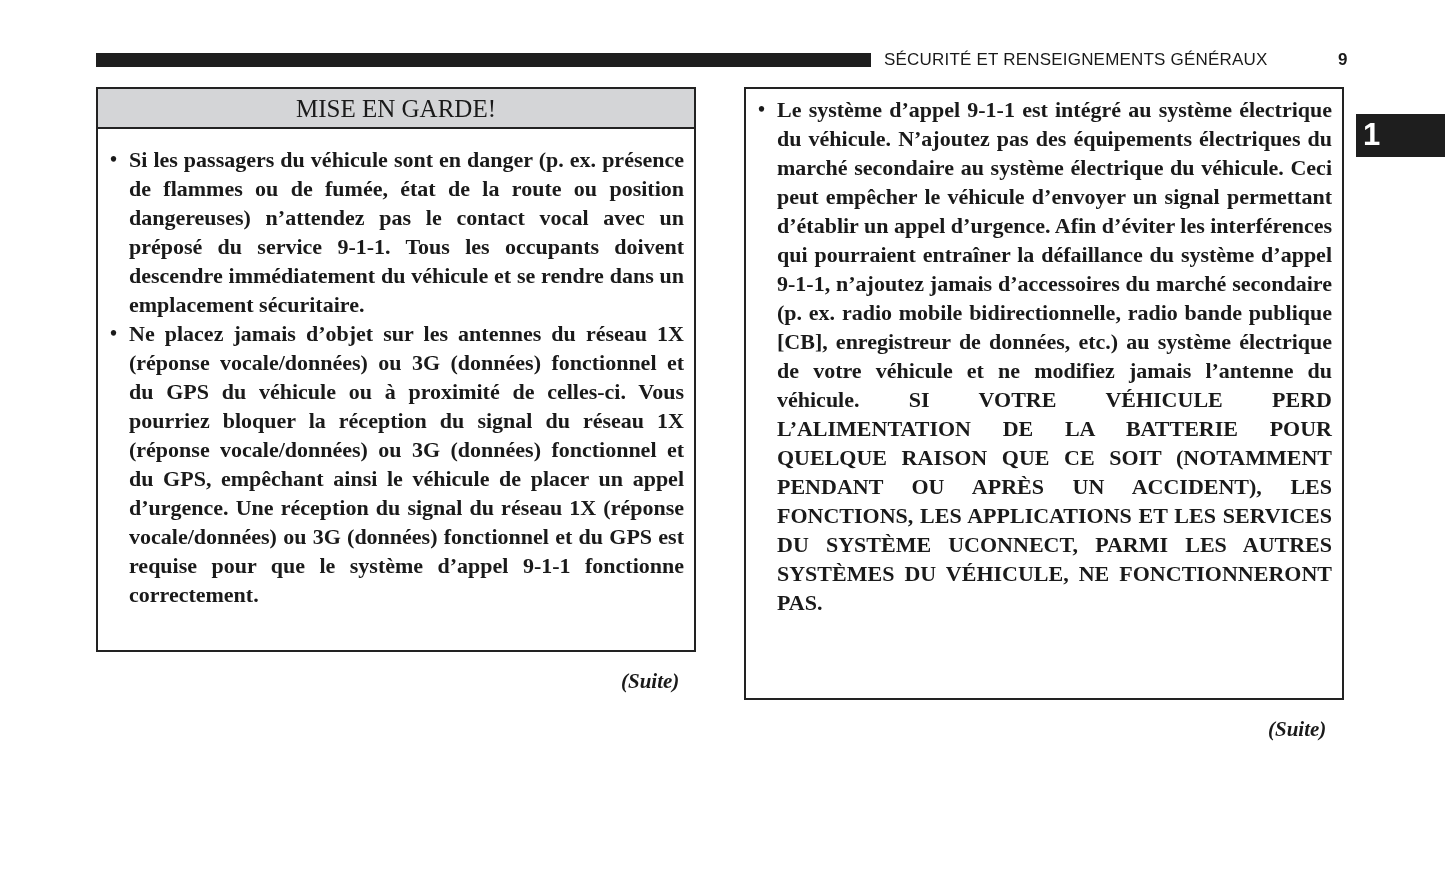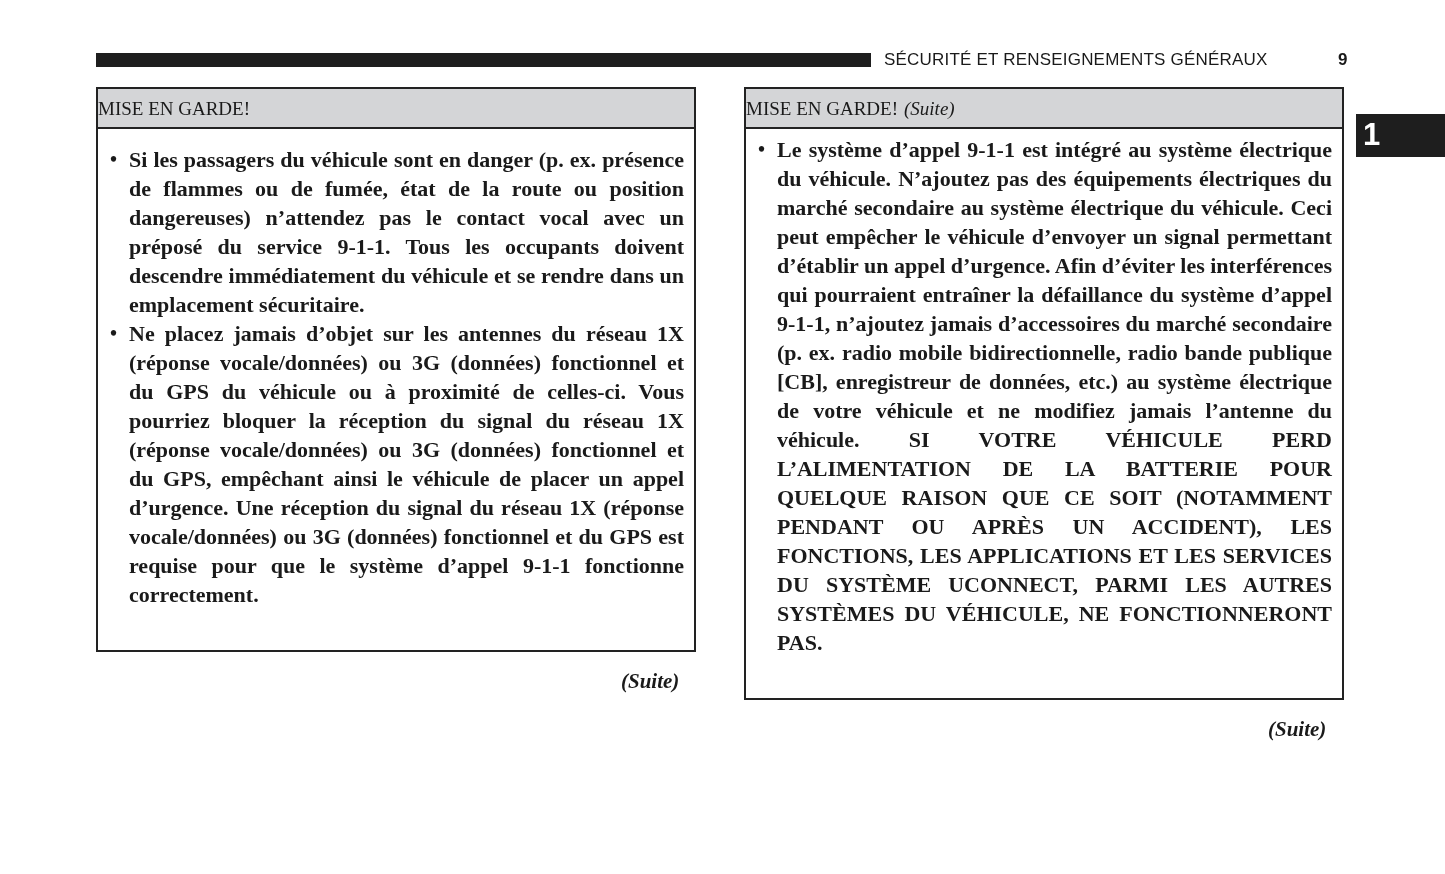--- a/index.html
+++ b/index.html
@@ -9,22 +9,22 @@
     .header-title { position: absolute; left: 884px; top: 50px; font-family: "Liberation Sans", "DejaVu Sans", sans-serif;
                     font-weight: normal; font-size: 17px; letter-spacing: 0.2px; color: #1a1a1a; white-space: nowrap; }
     .header-page { position: absolute; left: 1338px; top: 50px; font-family: "Liberation Sans", "DejaVu Sans", sans-serif;
                    font-weight: bold; font-size: 17px; color: #1a1a1a; }
     .tab { position: absolute; left: 1356px; top: 114px; width: 89px; height: 43px; background: #1e1e1e; }
     .tab-num { position: absolute; left: 7px; top: 3px; font-family: "Liberation Sans", "DejaVu Sans", sans-serif;
                font-weight: bold; font-size: 31px; color: #ffffff; }
     .box { position: absolute; border: 2px solid #222; box-sizing: border-box; background: #fff; }
     .box-left { left: 96px; top: 87px; width: 600px; height: 565px; }
     .box-right { left: 744px; top: 87px; width: 600px; height: 613px; }
-    .box-head { height: 38px; background: #d4d5d7; border-bottom: 2px solid #222; 
-                font-size: 19px; line-height: 40px; color: #1a1a1a; }
+    .box-head { height: 38px; background: #d4d5d7; border-bottom: 2px solid #222; text-align: center;
+                font-size: 25px; line-height: 40px; color: #1a1a1a; }
     .box-head .suite { font-style: italic; margin-left: 6px; }
     .box-body { padding: 0 10px 0 10px; }
     .box-left .box-body { padding-top: 16px; }
     .box-right .box-body { padding-top: 6px; }
     .bullet { position: relative; padding-left: 21px; font-weight: bold; font-size: 22px; line-height: 29px;
               text-align: justify; hyphens: manual; }
     .bullet .dot { position: absolute; left: 2px; top: 0; font-size: 20px; }
     .continued { position: absolute; font-style: italic; font-weight: bold; font-size: 21px; color: #1a1a1a; }
     .continued-left { left: 621px; top: 669px; }
     .continued-right { left: 1268px; top: 717px; }
@@ -51,23 +51,20 @@
     </div>
     <div class="bullet">
       <span class="dot">•</span>
       <span>Ne placez jamais d’objet sur les antennes du ré­seau 1X (réponse vocale/données) ou 3G (données) fonctionnel et du GPS du véhicule ou à proximité de celles-ci. Vous pourriez bloquer la réception du si­gnal du réseau 1X (réponse vocale/données) ou 3G (données) fonctionnel et du GPS, empêchant ainsi le véhicule de placer un appel d’urgence. Une réception du signal du réseau 1X (réponse vocale/données) ou 3G (données) fonctionnel et du GPS est requise pour que le système d’appel 9-1-1 fonctionne correcte­ment.</span>
     </div>
   </div>
 </div>
 <div class="continued continued-left">(Suite)</div>
 
 <div class="box box-right">
-  <div class="box-head">
-    <span>MISE EN GARDE!</span><span class="suite">(Suite)</span>
-  </div>
   <div class="box-body">
     <div class="bullet">
       <span class="dot">•</span>
       <span>Le système d’appel 9-1-1 est intégré au système électrique du véhicule. N’ajoutez pas des équipe­ments électriques du marché secondaire au système électrique du véhicule. Ceci peut empêcher le véhi­cule d’envoyer un signal permettant d’établir un appel d’urgence. Afin d’éviter les interférences qui pourraient entraîner la défaillance du système d’ap­pel 9-1-1, n’ajoutez jamais d’accessoires du marché secondaire (p. ex. radio mobile bidirectionnelle, ra­dio bande publique [CB], enregistreur de données, etc.) au système électrique de votre véhicule et ne modifiez jamais l’antenne du véhicule. SI VOTRE VÉHICULE PERD L’ALIMENTATION DE LA BAT­TERIE POUR QUELQUE RAISON QUE CE SOIT (NOTAMMENT PENDANT OU APRÈS UN ACCI­DENT), LES FONCTIONS, LES APPLICATIONS ET LES SERVICES DU SYSTÈME UCONNECT, PARMI LES AUTRES SYSTÈMES DU VÉHICULE, NE FONCTIONNERONT PAS.</span>
     </div>
   </div>
 </div>
 <div class="continued continued-right">(Suite)</div>
 
 </body></html>

